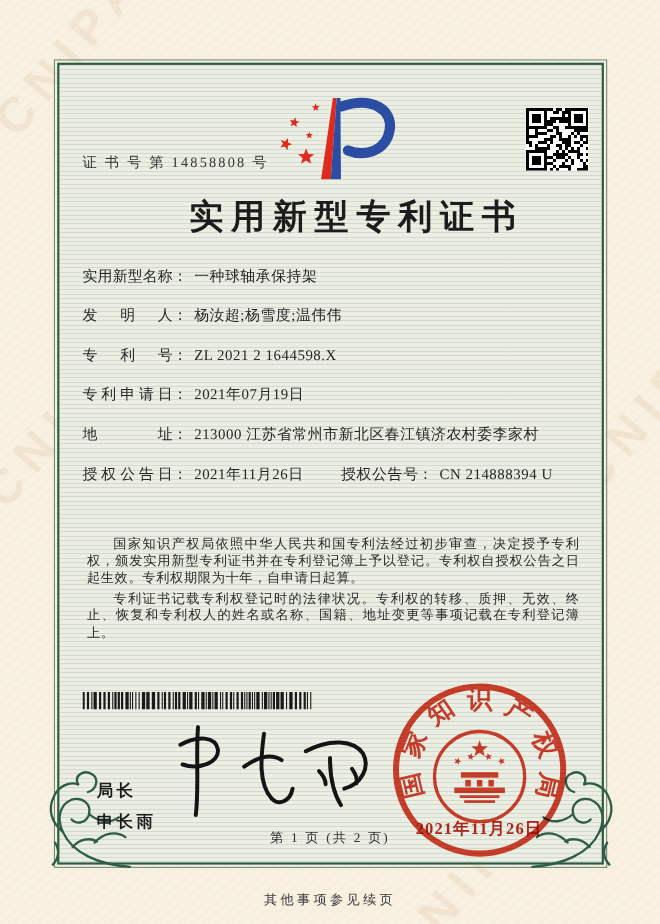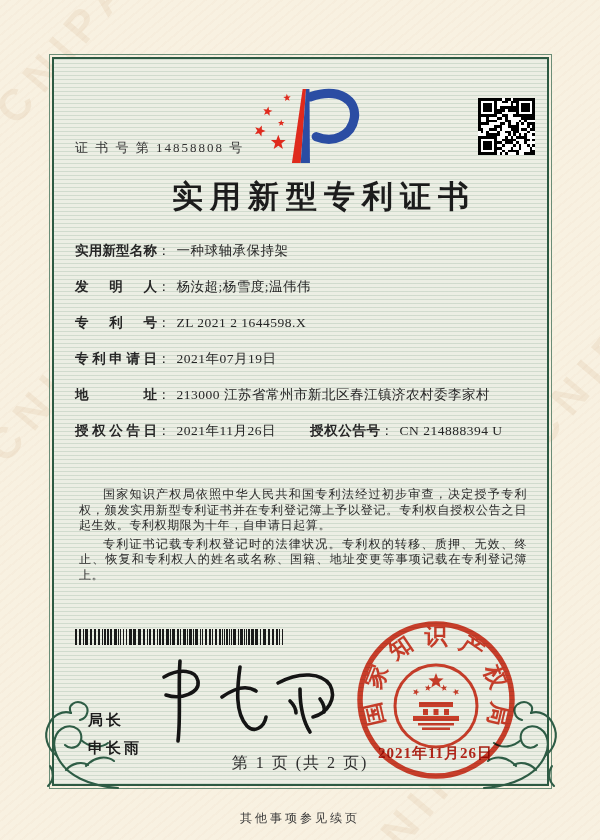--- a/index.html
+++ b/index.html
@@ -23,41 +23,41 @@
   }
   .cert-no{position:absolute; left:75px; top:97px; font-size:13px; letter-spacing:2px; color:#333;margin-top:42px;}
   .logo{position:absolute; left:252px; top:85px; width:112px; height:82px;}
   .qr{position:absolute; left:478px; top:98px; width:57px; height:57px; background:#fff;}
   .title{
     position:absolute; left:0; top:176px; width:100%; text-align:center;
     font-size:31px; font-weight:bold; letter-spacing:7px; color:#1c1c1c;padding-left:24px;
   }
   .fields{position:absolute; left:75px; top:241px; width:452px;}
   .frow{position:relative; height:36px; font-size:13.5px; line-height:20px; white-space:nowrap;}
-  .flabel{display:inline-block; width:82px; text-align:justify; text-align-last:justify; font-weight:700; color:#262626;}
+  .flabel{display:inline-block; width:82px; text-align:justify; text-align-last:justify; font-weight:400; color:#262626;}
   .fcolon{display:inline-block; margin-right:6px; color:#262626;}
   .fvalue{color:#262626; letter-spacing:0.5px;}
   .pair2{position:absolute; left:235px; top:0;}
   .pair2 .flabel{width:70px;}
   .body-text{
     position:absolute; left:75px; top:487px; width:452px;
     font-size:12px; line-height:15.5px; text-align:justify; color:#2a2a2a; letter-spacing:0.6px;
   }
   .body-text p{margin:0 0 3px 4px; text-indent:2em;}
   .barcode{position:absolute; left:75px; top:629px; width:214px; height:16px;}
   .sig-block{position:absolute; left:88px; top:685px; font-family:"Liberation Sans","DejaVu Sans",sans-serif;}
   .sig-title{font-size:15px; font-weight:bold; color:#1d1d1d; letter-spacing:3px; line-height:28px;margin-top:21px;}
   .sig-name{font-size:15px; font-weight:bold; color:#1d1d1d; letter-spacing:3px; line-height:28px;}
   .handwriting{position:absolute; left:150px; top:655px; width:200px; height:95px;}
   .seal{position:absolute; left:350px; top:614px; width:172px; height:172px; mix-blend-mode:multiply; opacity:0.93;}
   .seal-date{
     position:absolute; left:363px; top:744px; width:145px; text-align:center;
     font-size:15px; font-weight:bold; color:#c2281c; letter-spacing:1px; mix-blend-mode:multiply;
   }
-  .page-info{position:absolute; left:0; top:753px; width:600px; text-align:center; font-size:16px; color:#2f2f2f; letter-spacing:2px;}
+  .page-info{position:absolute; left:0; top:753px; width:600px; text-align:center; font-size:12px; color:#2f2f2f; letter-spacing:2px;}
   .cont-note{position:absolute; left:0; top:795px; width:600px; text-align:center; font-size:12px; color:#3a3a3a; letter-spacing:3px;margin-top:15px;}
   .ornament{position:absolute; width:82px; height:92px;}
   .orn-bl{left:38px; top:700px;}
   .orn-br{left:482px; top:700px; transform:scaleX(-1);}
 </style>
 </head>
 <body>
 
 <div class="page">
 

